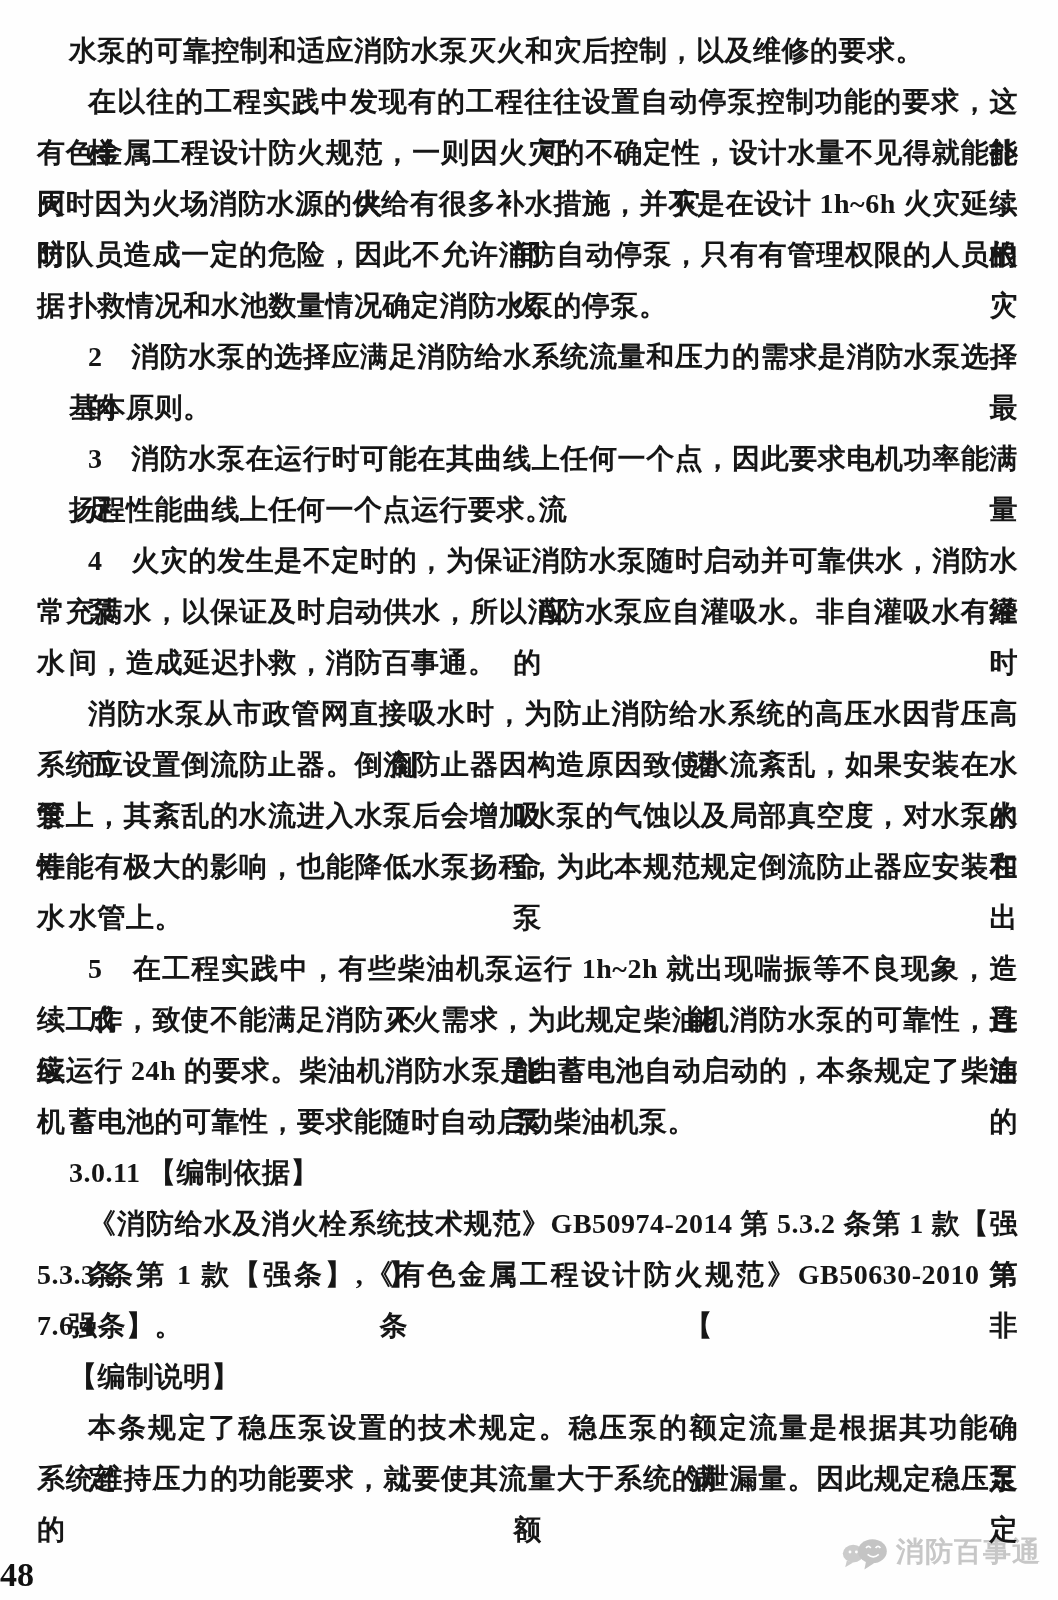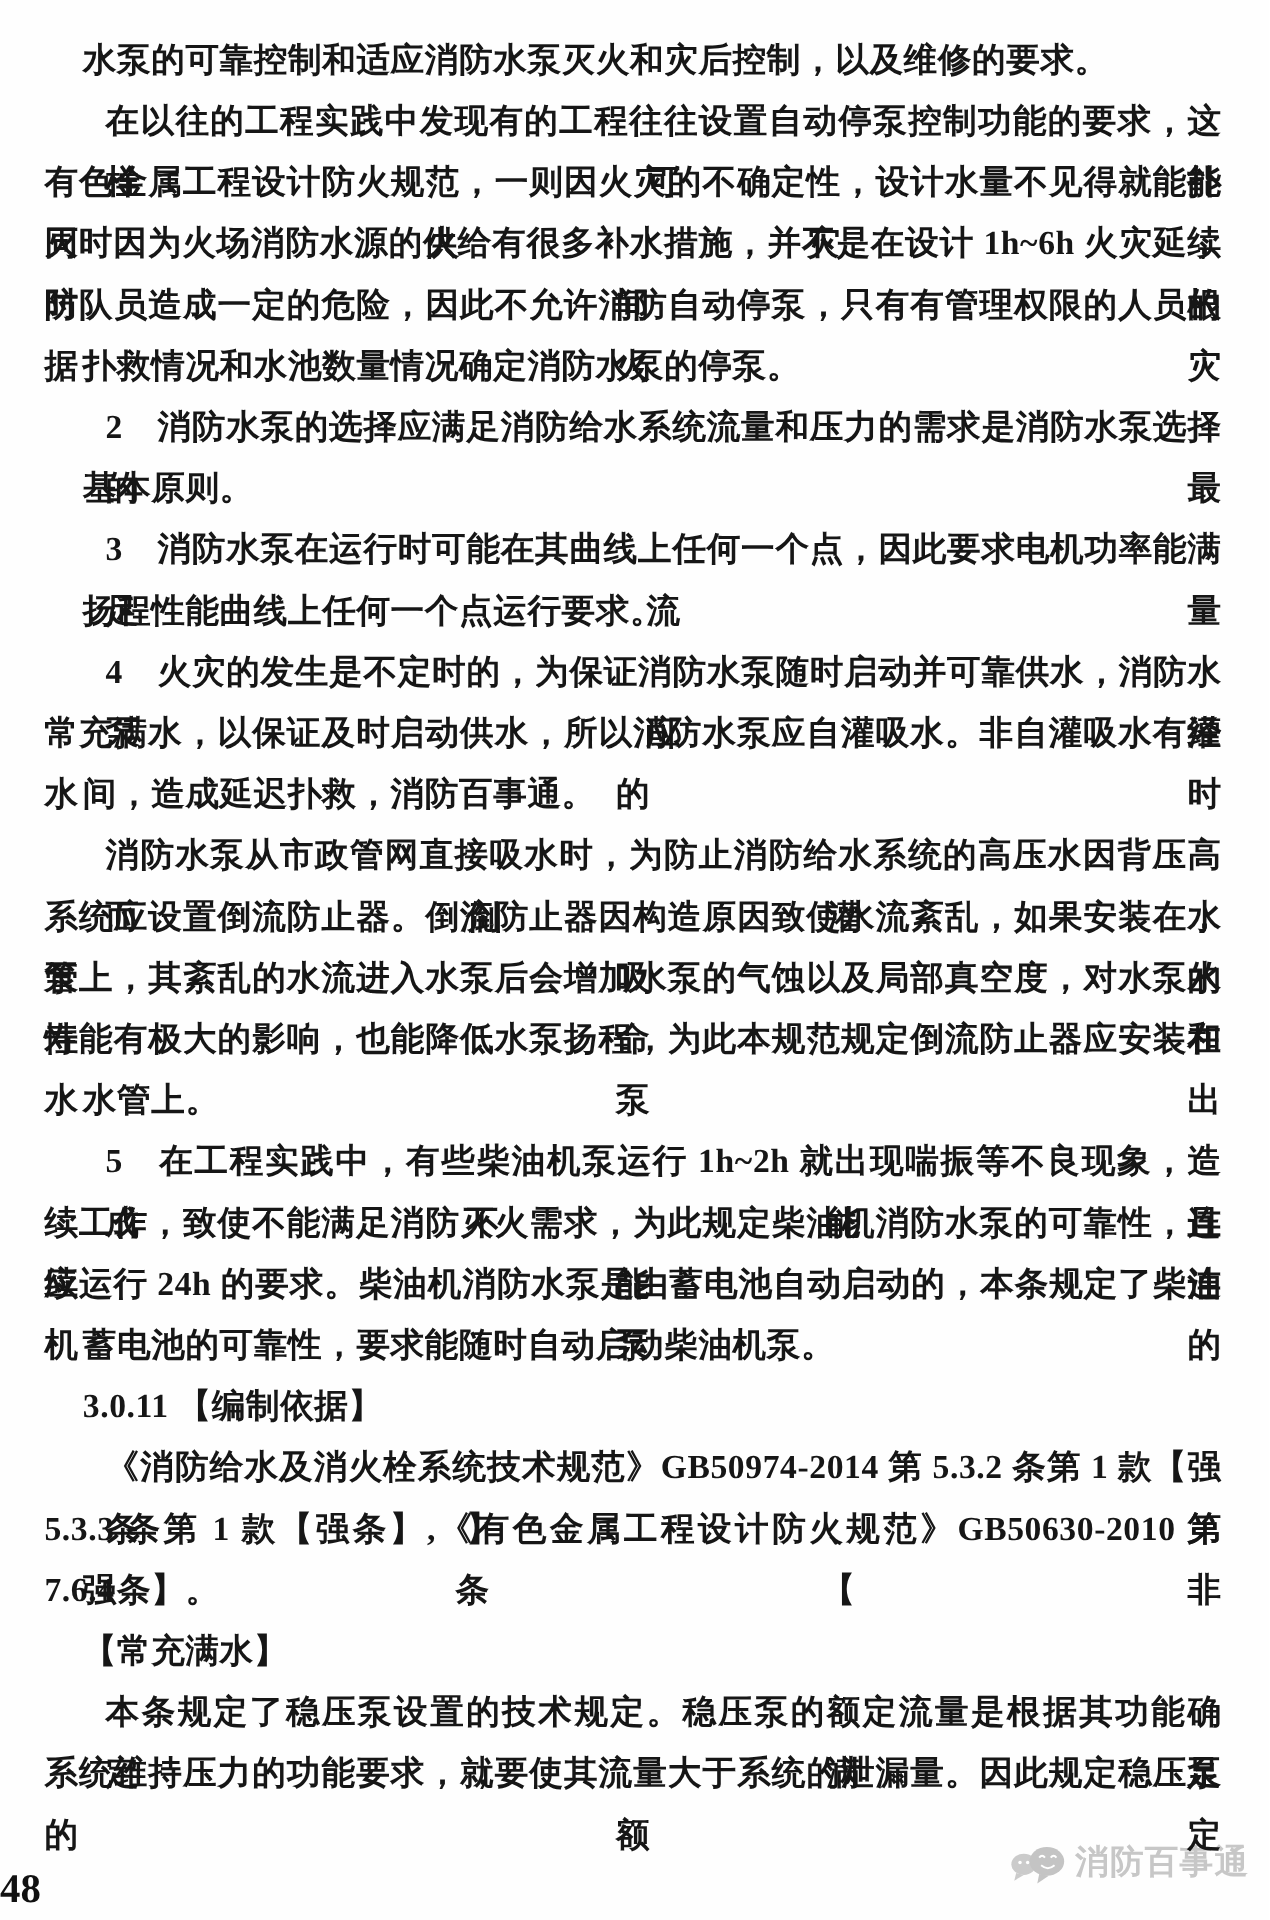--- a/index.html
+++ b/index.html
@@ -110,20 +110,20 @@
       <div class="line full">性能有极大的影响，也能降低水泵扬程，为此本规范规定倒流防止器应安装在水泵出</div>
       <div class="line end">水管上。</div>
       <div class="line full indent">5　在工程实践中，有些柴油机泵运行 1h~2h 就出现喘振等不良现象，造成不能连</div>
       <div class="line full">续工作，致使不能满足消防灭火需求，为此规定柴油机消防水泵的可靠性，且应能连</div>
       <div class="line full">续运行 24h  的要求。柴油机消防水泵是由蓄电池自动启动的，本条规定了柴油机泵的</div>
       <div class="line end">蓄电池的可靠性，要求能随时自动启动柴油机泵。</div>
       <div class="line end">3.0.11 【编制依据】</div>
       <div class="line full indent">《消防给水及消火栓系统技术规范》GB50974-2014 第 5.3.2 条第 1 款【强条】、第</div>
       <div class="line full">5.3.3 条第 1 款【强条】,《有色金属工程设计防火规范》GB50630-2010 第 7.6.4 条【非</div>
       <div class="line end">强条】。</div>
-      <div class="line end">【常充满水】</div>
+      <div class="line end">【编制说明】</div>
       <div class="line full indent">本条规定了稳压泵设置的技术规定。稳压泵的额定流量是根据其功能确定，满足</div>
       <div class="line full">系统维持压力的功能要求，就要使其流量大于系统的泄漏量。因此规定稳压泵的额定</div>
     </div>
 
   <div class="page-number">48</div>
 
 </div>
 
 </body></html>

